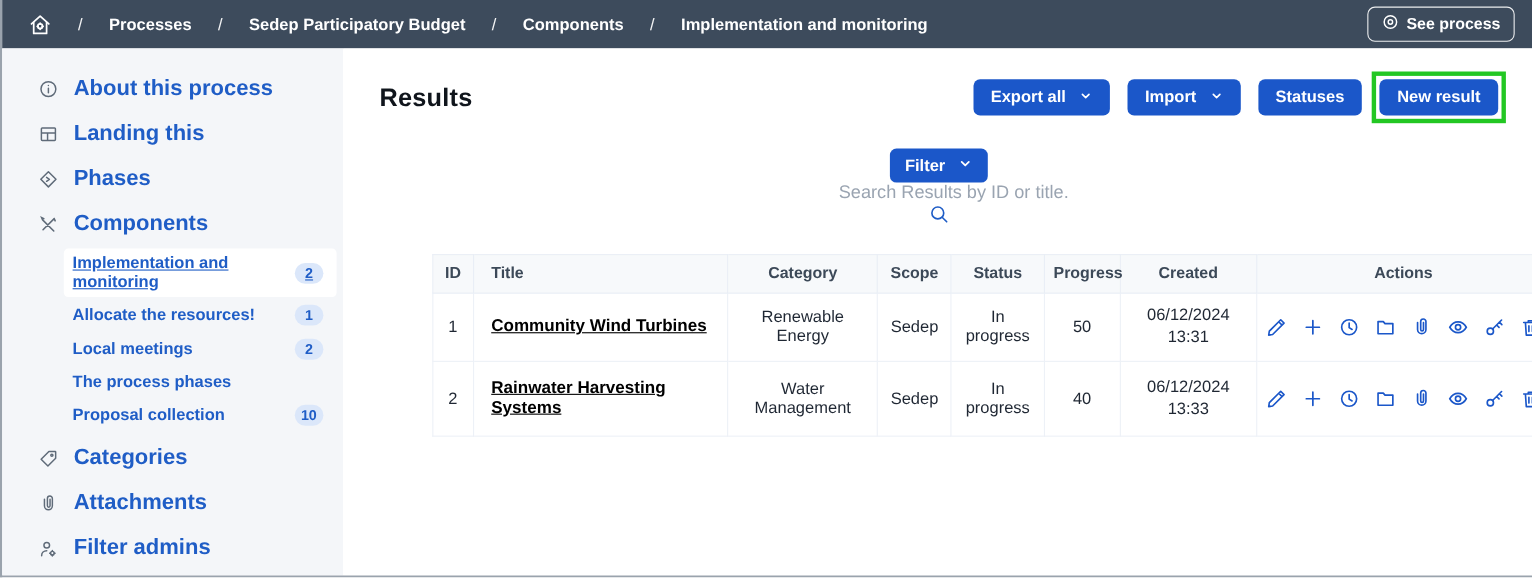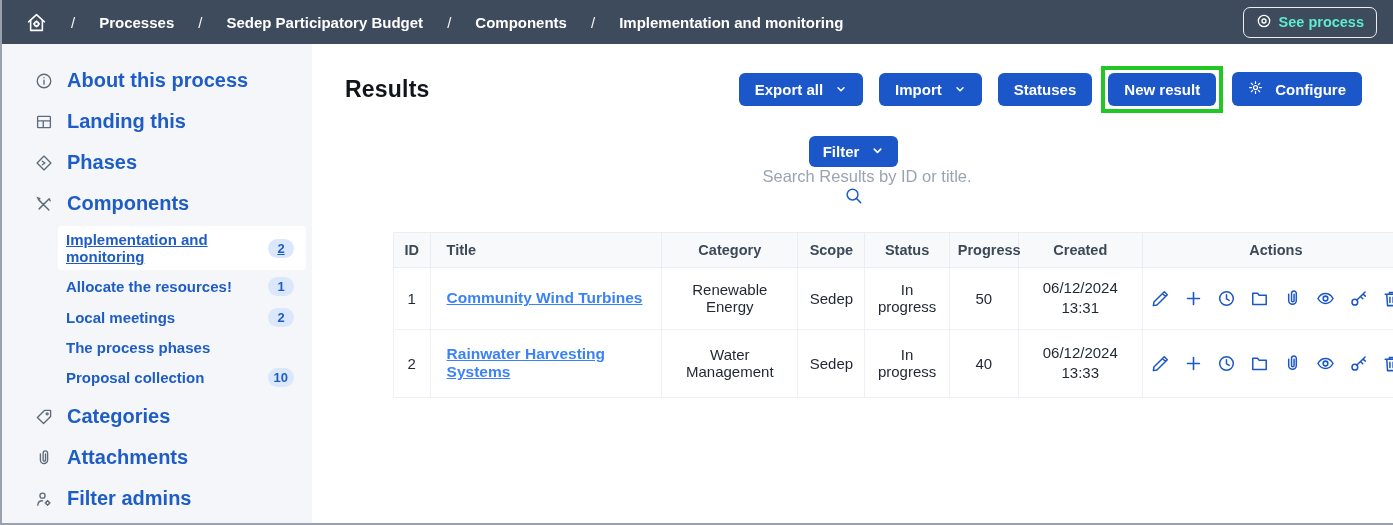--- a/index.html
+++ b/index.html
@@ -9,21 +9,21 @@
     border-left:2px solid #9aa3ad; border-bottom:2px solid #9aa3ad; }
 
   
   .topbar { height:44px; flex:0 0 44px; background:#3d4b5c; color:#fff;
     display:flex; align-items:center; padding:0 16px 0 24px; }
   .crumbs { display:flex; align-items:center; gap:24px; font-size:15px; font-weight:600; }
   .crumb-sep { font-weight:400; opacity:.95; }
   .home-icon svg { display:block; }
   .see-process { margin-left:auto; display:flex; align-items:center; gap:7px;
     border:1px solid rgba(255,255,255,.9); border-radius:7px; padding:5px 12px;
-    font-size:14.5px; font-weight:700; color:#5eead4; background:transparent; cursor:pointer; }
+    font-size:14.5px; font-weight:700; color:#ffffff; background:transparent; cursor:pointer; }
 
   
   .layout { flex:1; display:flex; min-height:0; }
 
   
   .sidebar { width:310px; flex:0 0 310px; background:#f4f6f9; padding-top:16px; }
   .side-item { display:flex; align-items:center; gap:14px; padding:9px 10px 9px 33px;
     color:#1f5dc6; font-size:20px; font-weight:600; cursor:pointer; }
   .side-item .ic { color:#5f6b79; display:flex; }
   .child-list { margin:2px 0 4px 0; }
@@ -55,21 +55,21 @@
   .search-icon { color:#1f5dc6; display:flex; cursor:pointer; padding:0 2px; }
 
   
   table { margin-top:27px; width:100%; border-collapse:collapse; table-layout:fixed;margin-left:48px; }
   th { background:#f7f9fb; border:1px solid #e9eef6; padding:9px 8px;
     font-size:14.5px; font-weight:700; color:#3c4958; text-align:center; }
   th.col-title { text-align:left; padding-left:16px; }
   td { border:1px solid #edf1f7; background:#fff; padding:10px 8px;
     font-size:15px; color:#1f2733; text-align:center; vertical-align:middle; }
   td.cell-title { text-align:left; padding-left:16px; }
-  td.cell-title a { color:#3b82f6; font-weight:700; font-size:15.5px;
+  td.cell-title a { color:#000000; font-weight:700; font-size:15.5px;
     text-decoration:underline; cursor:pointer; }
   .created-date, .created-time { display:block; line-height:1.35; }
   .row-1 td { height:58px; }
   .row-2 td { height:68px; }
   .actions { display:flex; align-items:center; justify-content:center; gap:14px;
     color:#1b57c9; }
   .actions .a-ic { display:flex; cursor:pointer; }
 </style>
 </head>
 <body>
@@ -235,29 +235,20 @@
             </span>
           </button>
           <button class="btn">
             <span>Statuses</span>
           </button>
           <span class="green-wrap">
             <button class="btn">
               <span>New result</span>
             </button>
           </span>
-          <button class="btn">
-            <span>
-              <svg width="15" height="15" viewBox="0 0 24 24" fill="none" stroke="#fff" stroke-width="2" stroke-linecap="round">
-                <circle cx="12" cy="12" r="3.2"></circle>
-                <path d="M12 2.5v3M12 18.5v3M2.5 12h3M18.5 12h3M5.3 5.3l2.1 2.1M16.6 16.6l2.1 2.1M18.7 5.3l-2.1 2.1M7.4 16.6l-2.1 2.1"></path>
-              </svg>
-            </span>
-            <span>Configure</span>
-          </button>
         </div>
       </div>
 
       <div class="filter-row">
         <button class="btn filter-btn">
           <span>Filter</span>
           <span>
             <svg width="13" height="13" viewBox="0 0 24 24" fill="none" stroke="#fff" stroke-width="3" stroke-linecap="round" stroke-linejoin="round">
                 <path d="M6 9.5l6 6 6-6"></path>
               </svg>

